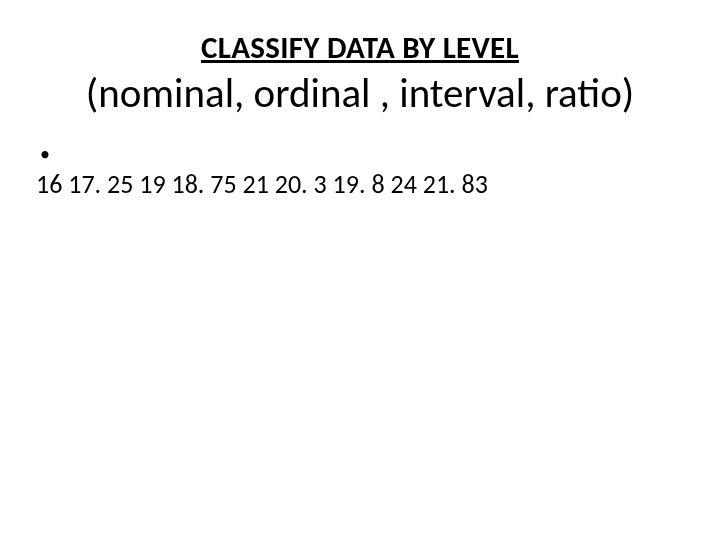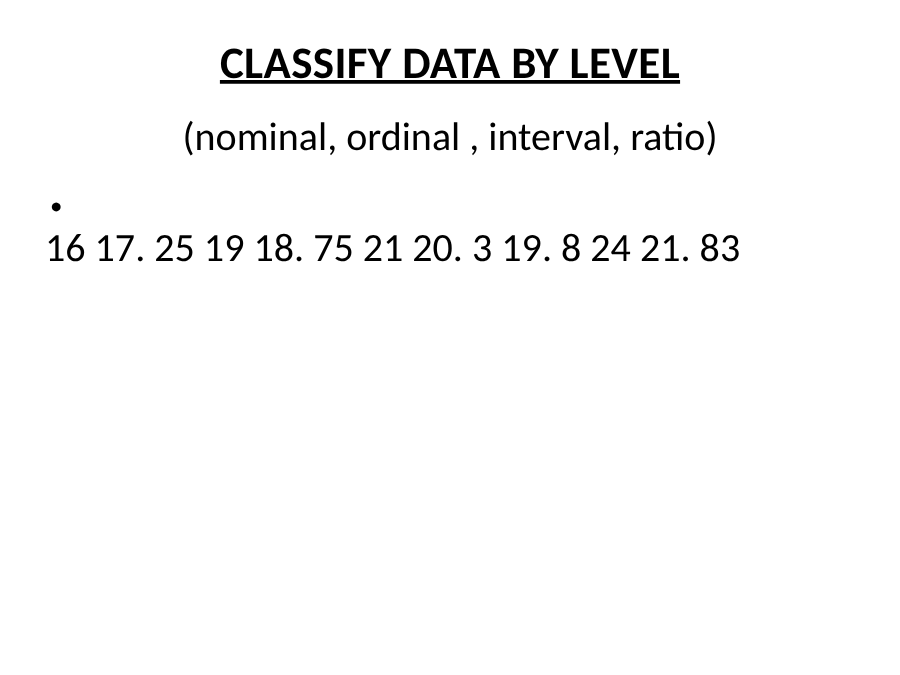--- a/index.html
+++ b/index.html
@@ -10,29 +10,29 @@
       font-family: Calibri, 'Segoe UI', Arial, sans-serif;
       color: #000000;
       padding: 28px 30px;
       overflow: hidden;
     }
     .title-block {
       text-align: center;
       margin-bottom: 22px;
     }
     .title-main {
-      font-size: 36px;
+      font-size: 31px;
       font-weight: bold;
       text-decoration: underline;
       letter-spacing: 0.3px;
     }
     .title-sub {
-      font-size: 32px;
+      font-size: 41px;
       font-weight: normal;
-      margin-top: 18px;
+      margin-top: 2px;
     }
     .content {
       padding-left: 4px;
     }
     ul {
       list-style: none;
     }
     .bullet-row {
       display: flex;
       align-items: flex-start;
@@ -43,21 +43,21 @@
     .bullet-marker {
       margin-right: 12px;
       margin-top: 2px;
       flex-shrink: 0;
       font-size: 20px;
     }
     .bullet-text {
       max-width: 560px;
     }
     .data-line {
-      font-size: 32px;
+      font-size: 26px;
       line-height: 1.28;
       margin-left: 2px;
       max-width: 620px;
     }
   </style>
 </head>
 <body>
 
 <div class="title-block">
   <div class="title-main">CLASSIFY DATA BY LEVEL</div>

